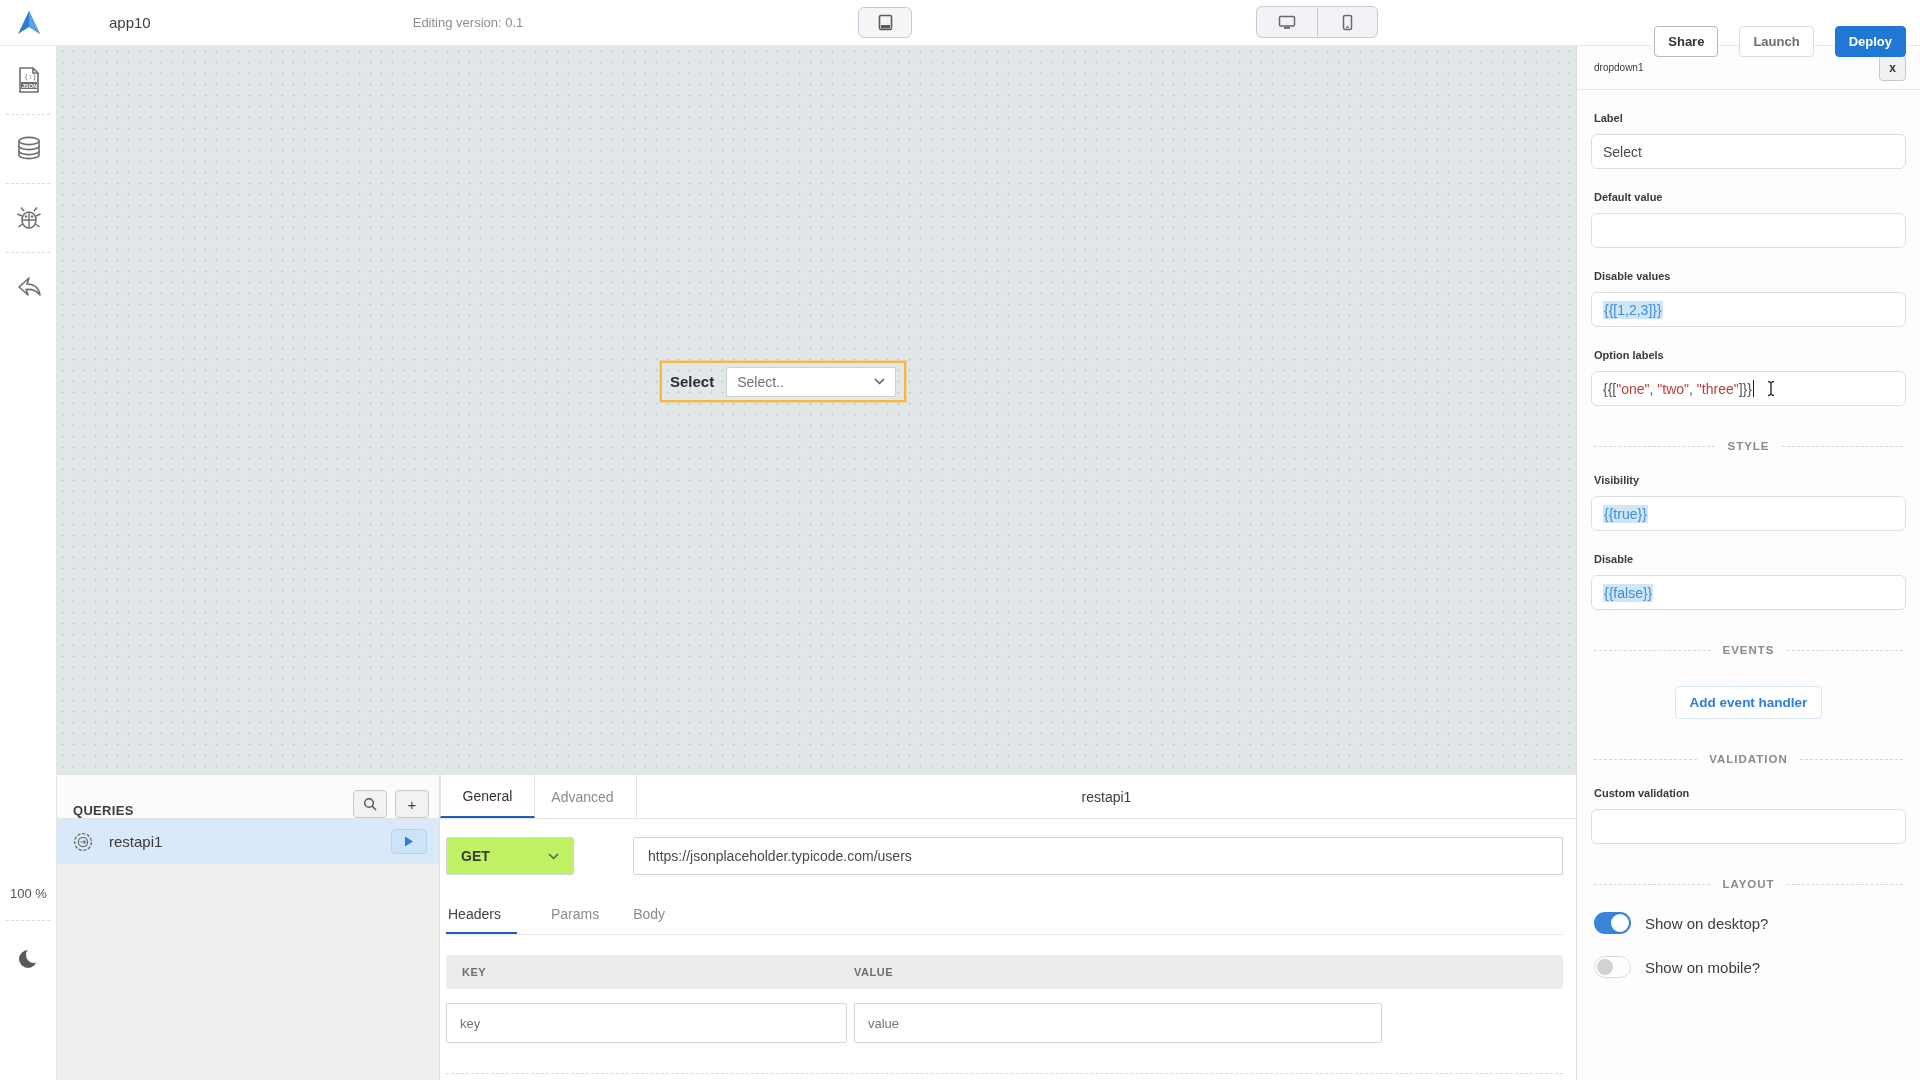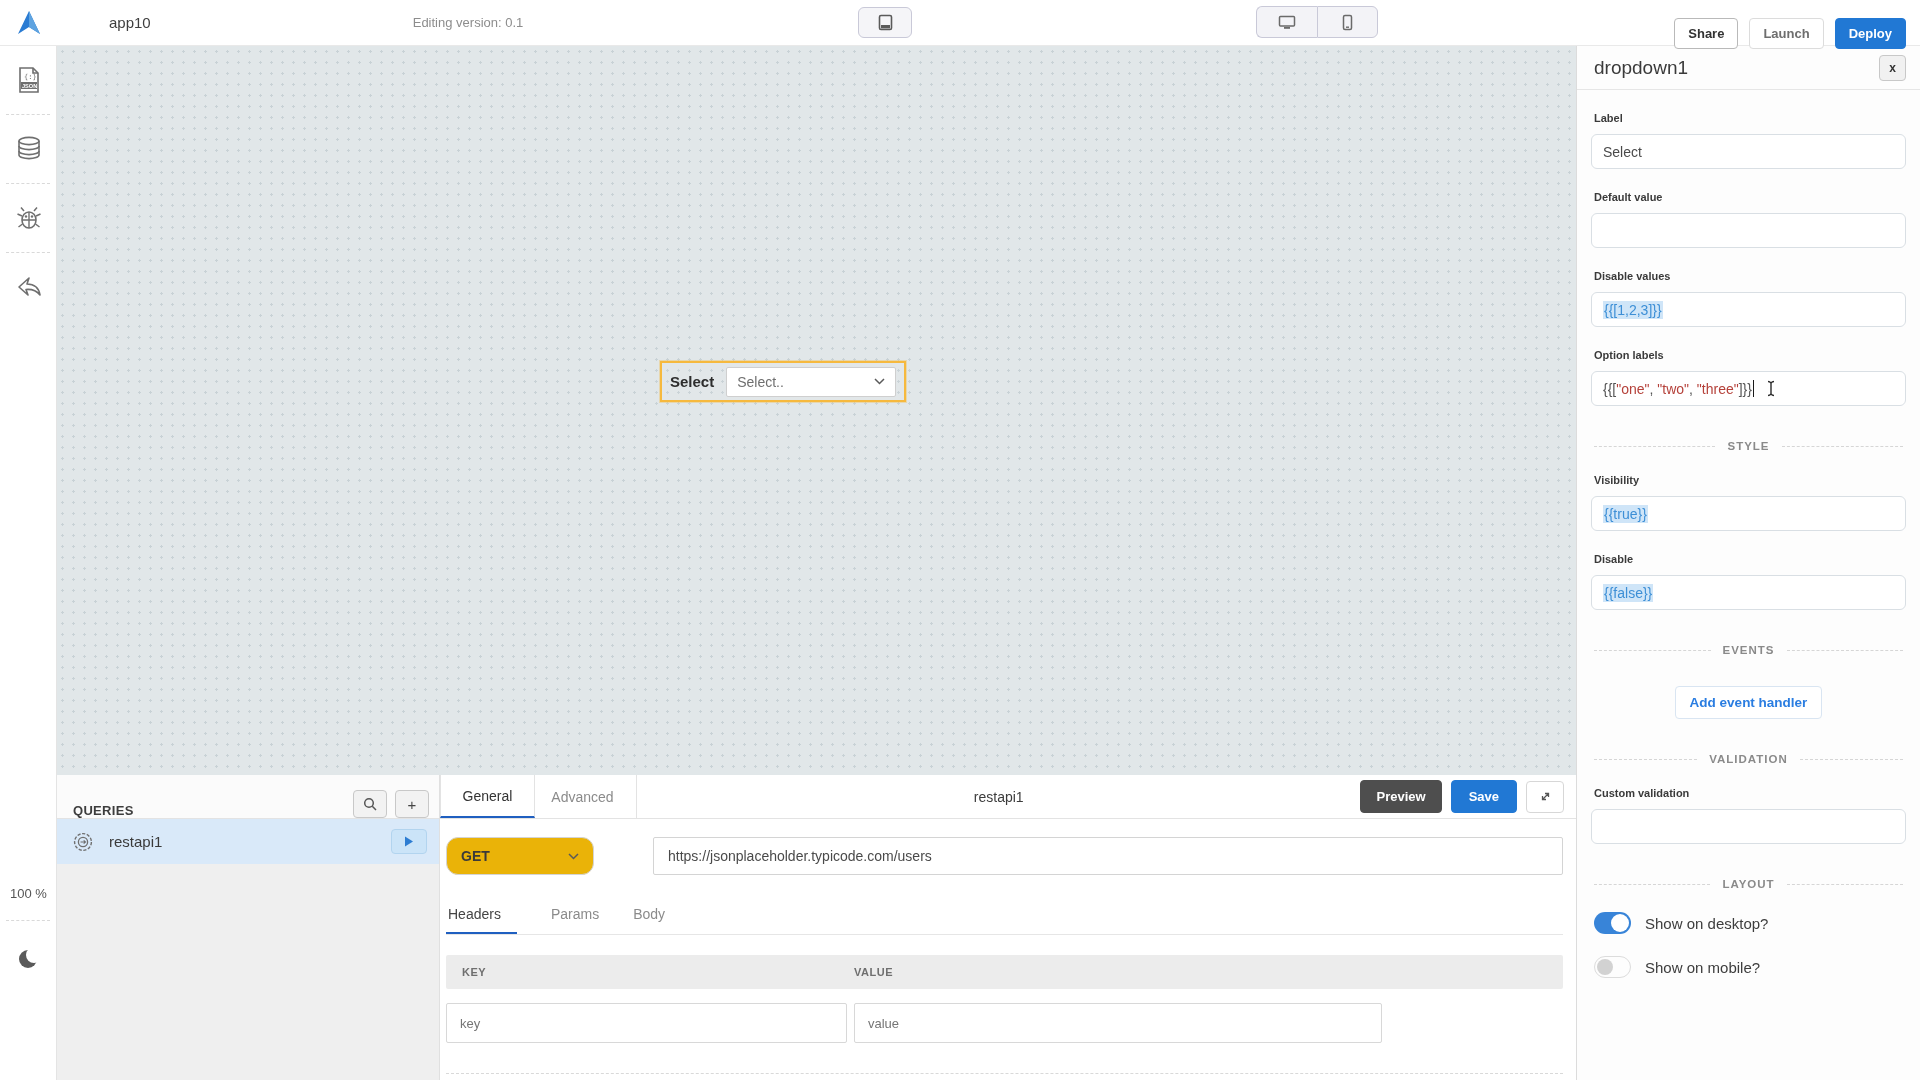--- a/index.html
+++ b/index.html
@@ -11,21 +11,21 @@
             border-bottom:1px solid #e9e9e9; display:flex; align-items:center; z-index:30; }
   .logo { width:57px; display:flex; justify-content:center; }
   .app-name { font-size:15px; color:#3f3f3f; margin-left:52px; font-weight:400; }
   .edit-version { font-size:13px; color:#8d8d8d; margin-left:262px; }
   .center-dev-btn { position:absolute; left:858px; top:7px; width:54px; height:31px; background:#f5f5f8;
             border:1px solid #c9c9d8; border-radius:6px; display:flex; align-items:center; justify-content:center; cursor:pointer; }
   .seg-group { position:absolute; left:1256px; top:6px; display:flex; }
   .seg-btn { width:61px; height:32px; background:#f3f3f7; border:1px solid #c9c9d8; display:flex; align-items:center; justify-content:center; cursor:pointer; }
   .seg-btn:first-child { border-radius:6px 0 0 6px; border-right:none; }
   .seg-btn:last-child { border-radius:0 6px 6px 0; }
-  .topbar-right { position:absolute; right:14px; top:4px; height:58px; display:flex; align-items:center; gap:11px; }
+  .topbar-right { position:absolute; right:14px; top:12px; height:58px; display:flex; align-items:center; gap:21px; }
   .btn { font-size:13px; font-weight:700; border-radius:4px; padding:7px 13px; cursor:pointer; border:1px solid transparent; }
   .btn-share { background:#fff; border-color:#b9b9b9; color:#333; }
   .btn-launch { background:#fff; border-color:#dcdcdc; color:#6e6e6e; }
   .btn-deploy { background:#2178d4; border-color:#2178d4; color:#fff; }
 
   
   .sidebar { position:absolute; left:0; top:46px; width:57px; height:1034px; background:#fff;
              border-right:1px solid #e4e4e4; z-index:20; }
   .side-icon { width:57px; height:68px; display:flex; align-items:center; justify-content:center; cursor:pointer; }
   .side-sep { border-bottom:1px dashed #d9d9d9; margin:0 6px; }
@@ -66,21 +66,21 @@
   .tab.active { color:#333; border-left:1px solid #e3e3e3; border-right:1px solid #e3e3e3; border-bottom:2px solid #1f5fc0; background:#fff; }
   .tab.inactive { color:#8b8b8b; }
   .tabs-wrap { display:flex; border-right:1px solid #e3e3e3; width:197px; }
   .editor-title { flex:1; display:flex; align-items:center; justify-content:center; font-size:14px; color:#3c3c3c; }
   .editor-actions { display:flex; align-items:center; gap:9px; padding-right:12px; }
   .btn-preview { background:#4e4e4e; color:#fff; border-color:#4e4e4e; padding:8px 15px; }
   .btn-save { background:#2178d4; color:#fff; border-color:#2178d4; padding:8px 17px; }
   .expand-btn { width:38px; height:32px; background:#fff; border:1px solid #d7d7d7; border-radius:4px;
                 display:flex; align-items:center; justify-content:center; cursor:pointer; }
   .request-row { display:flex; align-items:center; margin:18px 13px 0 6px; gap:11px; }
-  .method-select { width:148px; height:38px; border:1px solid #d4d4d4; border-radius:12px; background:#eab308;
+  .method-select { width:128px; height:38px; border:1px solid #d4d4d4; border-radius:2px; background:#bef264;
                    display:flex; align-items:center; justify-content:space-between; padding:0 14px; cursor:pointer; }
   .method-text { font-size:14px; font-weight:700; color:#3a3a3a; }
   .url-input { flex:1; height:38px; border:1px solid #d4d4d4; border-radius:2px; background:#fff;
                font-size:14px; color:#4a4a4a; padding:0 14px; font-family:"Liberation Sans",sans-serif;margin-left:48px; }
   .req-tabs { display:flex; margin:22px 13px 0 6px; border-bottom:1px solid #e6e6e6; }
   .req-tab { padding:9px 0 10px; margin-right:34px; font-size:14px; cursor:pointer; }
   .req-tab.active { color:#444; border-bottom:2px solid #1f5fc0; padding-left:2px; padding-right:16px; }
   .req-tab.inactive { color:#8b8b8b; }
   .kv-header { display:flex; margin:20px 13px 0 6px; background:#ececec; height:34px; align-items:center; border-radius:2px; }
   .kv-h { font-size:11px; font-weight:700; color:#6f6f6f; letter-spacing:.5px; }
@@ -90,21 +90,21 @@
               padding:0 13px; font-family:"Liberation Sans",sans-serif; background:#fff; }
   .kv-input.key { width:401px; }
   .kv-input.val { width:528px; }
   .editor-bottom-sep { margin:30px 13px 0 6px; border-bottom:1px dashed #d9d9d9; }
 
   
   .inspector { position:absolute; left:1576px; top:46px; width:344px; height:1034px; background:#fdfdfd;
                border-left:1px solid #dcdcdc; overflow:hidden; }
   .insp-header { height:44px; display:flex; align-items:center; justify-content:space-between;
                  padding:0 14px 0 17px; border-bottom:1px solid #e6e6e6; }
-  .insp-title { font-size:19px; color:#3b3b3b; }
+  .insp-title { font-size:10px; color:#3b3b3b; }
   .close-btn { width:27px; height:26px; background:#f1f1f1; border:1px solid #c8c8c8; border-radius:4px;
                font-size:12px; font-weight:700; color:#333; display:flex; align-items:center; justify-content:center; cursor:pointer; }
   .insp-body { padding:0 14px; }
   .prop-label { font-size:11px; font-weight:700; color:#3a3a3a; margin:22px 3px 0; }
   .prop-input { margin-top:10px; height:35px; border:1px solid #d9dfe4; border-radius:6px; background:#fff;
                 display:flex; align-items:center; padding:0 11px; font-size:14px; color:#4a4a4a; cursor:text; }
   .code-blue { color:#3d8fd6; background:#cfe5f8; padding:1px 1px; font-size:14px; }
   .code-brace { color:#555; font-size:14px; }
   .code-string { color:#b5413a; font-size:14px; }
   .caret { display:inline-block; width:1.5px; height:17px; background:#1a1a1a; margin-left:1px; vertical-align:middle; }
@@ -254,29 +254,20 @@
     </div>
   </div>
 
   <div class="editor">
     <div class="editor-header">
       <div class="tabs-wrap">
         <div class="tab active">General</div>
         <div class="tab inactive">Advanced</div>
       </div>
       <div class="editor-title">restapi1</div>
-      <div class="editor-actions">
-        <button class="btn btn-preview">Preview</button>
-        <button class="btn btn-save">Save</button>
-        <div class="expand-btn">
-          <svg width="13" height="13" viewBox="0 0 13 13">
-            <path d="M3.5 9.5 L9.5 3.5 M6 3.5 h3.5 v3.5 M7 9.5 H3.5 V6" fill="none" stroke="#555" stroke-width="1.3"></path>
-          </svg>
-        </div>
-      </div>
     </div>
 
     <div class="request-row">
       <div class="method-select">
         <span class="method-text">GET</span>
         <svg width="11" height="7" viewBox="0 0 11 7">
           <path d="M1 1 L5.5 5.5 L10 1" fill="none" stroke="#5a5a5a" stroke-width="1.5"></path>
         </svg>
       </div>
       <input class="url-input" value="https://jsonplaceholder.typicode.com/users" style="">

